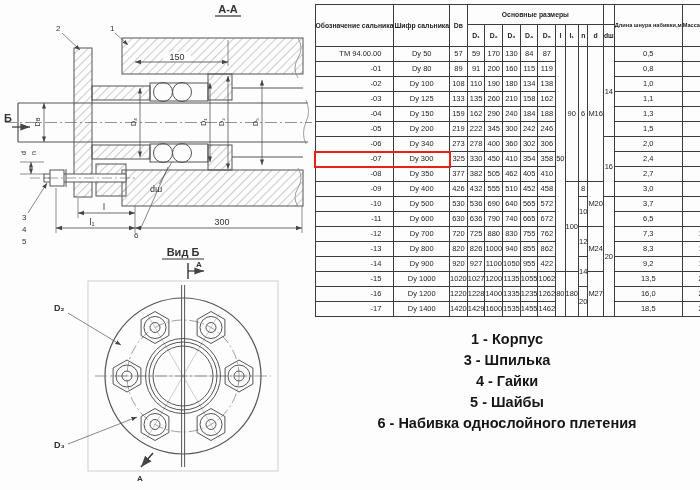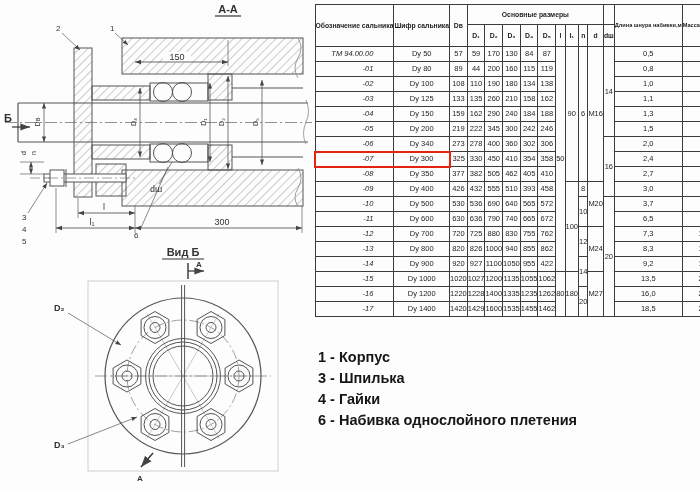--- a/index.html
+++ b/index.html
@@ -7,26 +7,26 @@
        font-family:"Liberation Sans",sans-serif;color:#222;overflow:hidden;}
   
   .tbl-wrap{position:absolute;left:314px;top:4px;}
   table{border-collapse:collapse;table-layout:fixed;}
   th,td{border:1px solid #3c3c3c;text-align:center;padding:0;overflow:hidden;
         font-size:7.5px;line-height:1.05;color:#1d1d1d;white-space:nowrap;}
   thead th{font-size:6.8px;font-weight:bold;}
   thead tr:first-child{height:20px;}
   thead tr:last-child{height:22px;}
   tbody tr{height:15px;}
-  td.c-des{text-align:right;padding-right:20px;font-style:italic;}
+  td.c-des{text-align:right;padding-right:12px;}
   th.small3{font-size:5.6px;line-height:1.1;}
   td.hl-l{border-top:2px solid #e42313;border-bottom:2px solid #e42313;border-left:2px solid #e42313;}
   td.hl-r{border-top:2px solid #e42313;border-bottom:2px solid #e42313;border-right:2px solid #e42313;}
   
-  .legend{position:absolute;left:318px;top:347px;width:378px;}
+  .legend{position:absolute;left:318px;top:329px;width:378px;text-align:center;}
   .legend div{font-size:14.5px;font-weight:bold;color:#161616;line-height:21px;}
   
   svg text{font-family:"Liberation Sans",sans-serif;fill:#333;}
   .dim{font-size:9px;}
   .dimS{font-size:7px;}
   .ttl{font-size:11px;font-weight:bold;}
   .co{font-size:8px;}
 </style>
 </head>
 <body>
@@ -275,21 +275,21 @@
           <td rowspan="9">6</td>
           <td rowspan="9">М16</td>
           <td rowspan="6">14</td>
           <td>0,5</td>
           <td>8,8</td>
         </tr>
         <tr>
           <td class="c-des">-01</td>
           <td>Dy 80</td>
           <td>89</td>
-          <td>44</td>
+          <td>91</td>
           <td>200</td>
           <td>160</td>
           <td>115</td>
           <td>119</td>
           <td>0,8</td>
           <td>11,5</td>
         </tr>
         <tr>
           <td class="c-des">-02</td>
           <td>Dy 100</td>
@@ -375,21 +375,21 @@
           <td>2,7</td>
           <td>45,0</td>
         </tr>
         <tr>
           <td class="c-des">-09</td>
           <td>Dy 400</td>
           <td>426</td>
           <td>432</td>
           <td>555</td>
           <td>510</td>
-          <td>393</td>
+          <td>452</td>
           <td>458</td>
           <td rowspan="6">100</td>
           <td rowspan="1">8</td>
           <td rowspan="3">М20</td>
           <td>3,0</td>
           <td>55,0</td>
         </tr>
         <tr>
           <td class="c-des">-10</td>
           <td>Dy 500</td>
@@ -496,14 +496,15 @@
           <td>291,0</td>
         </tr>
       </tbody>
   </table>
 </div>
 
 <div class="legend">
   <div>1 - Корпус</div>
   <div>3 - Шпилька</div>
   <div>4 - Гайки</div>
+  <div>5 - Шайбы</div>
   <div>6 - Набивка однослойного плетения</div>
 </div>
 
 </body></html>

